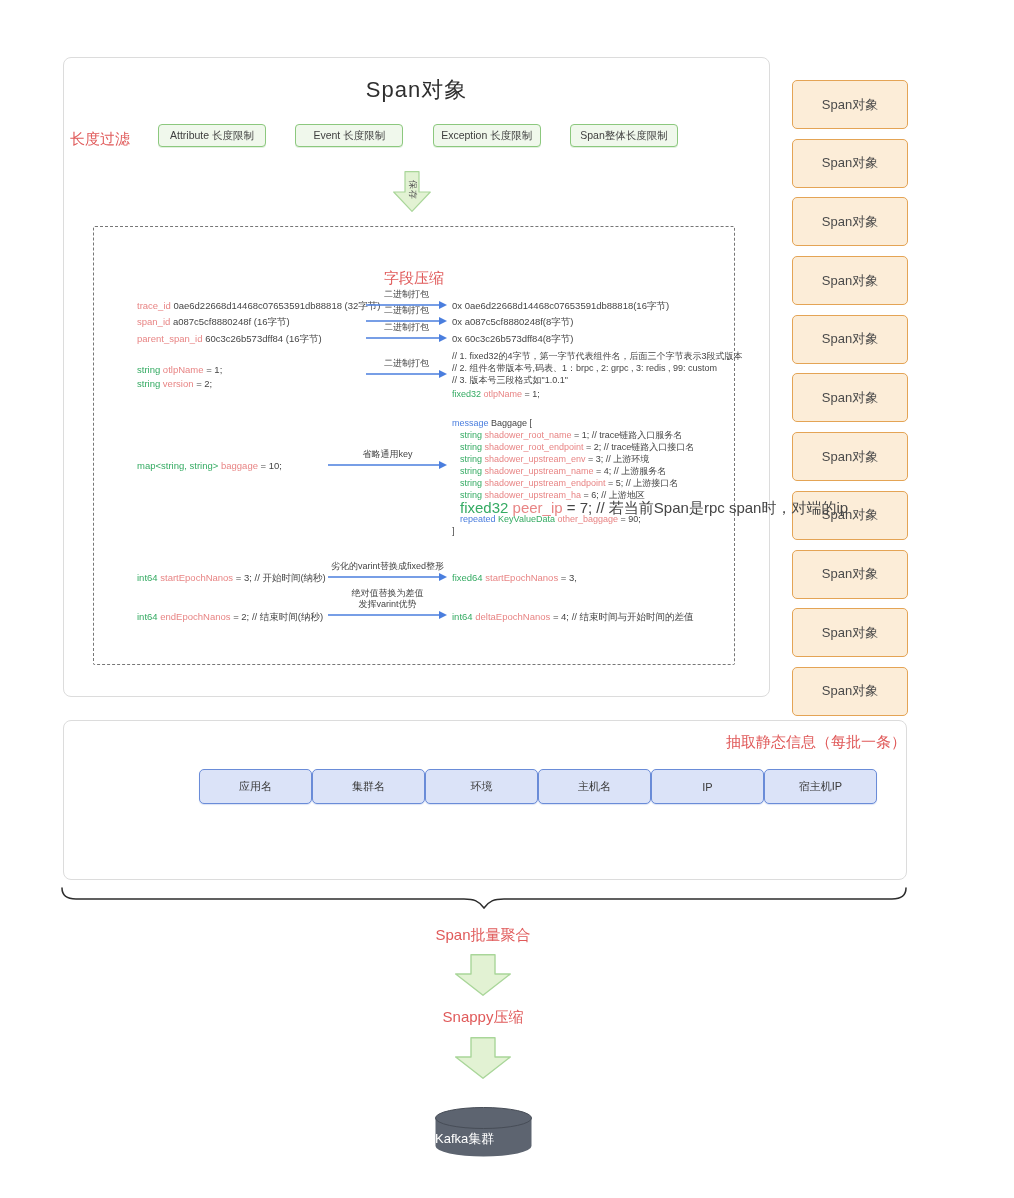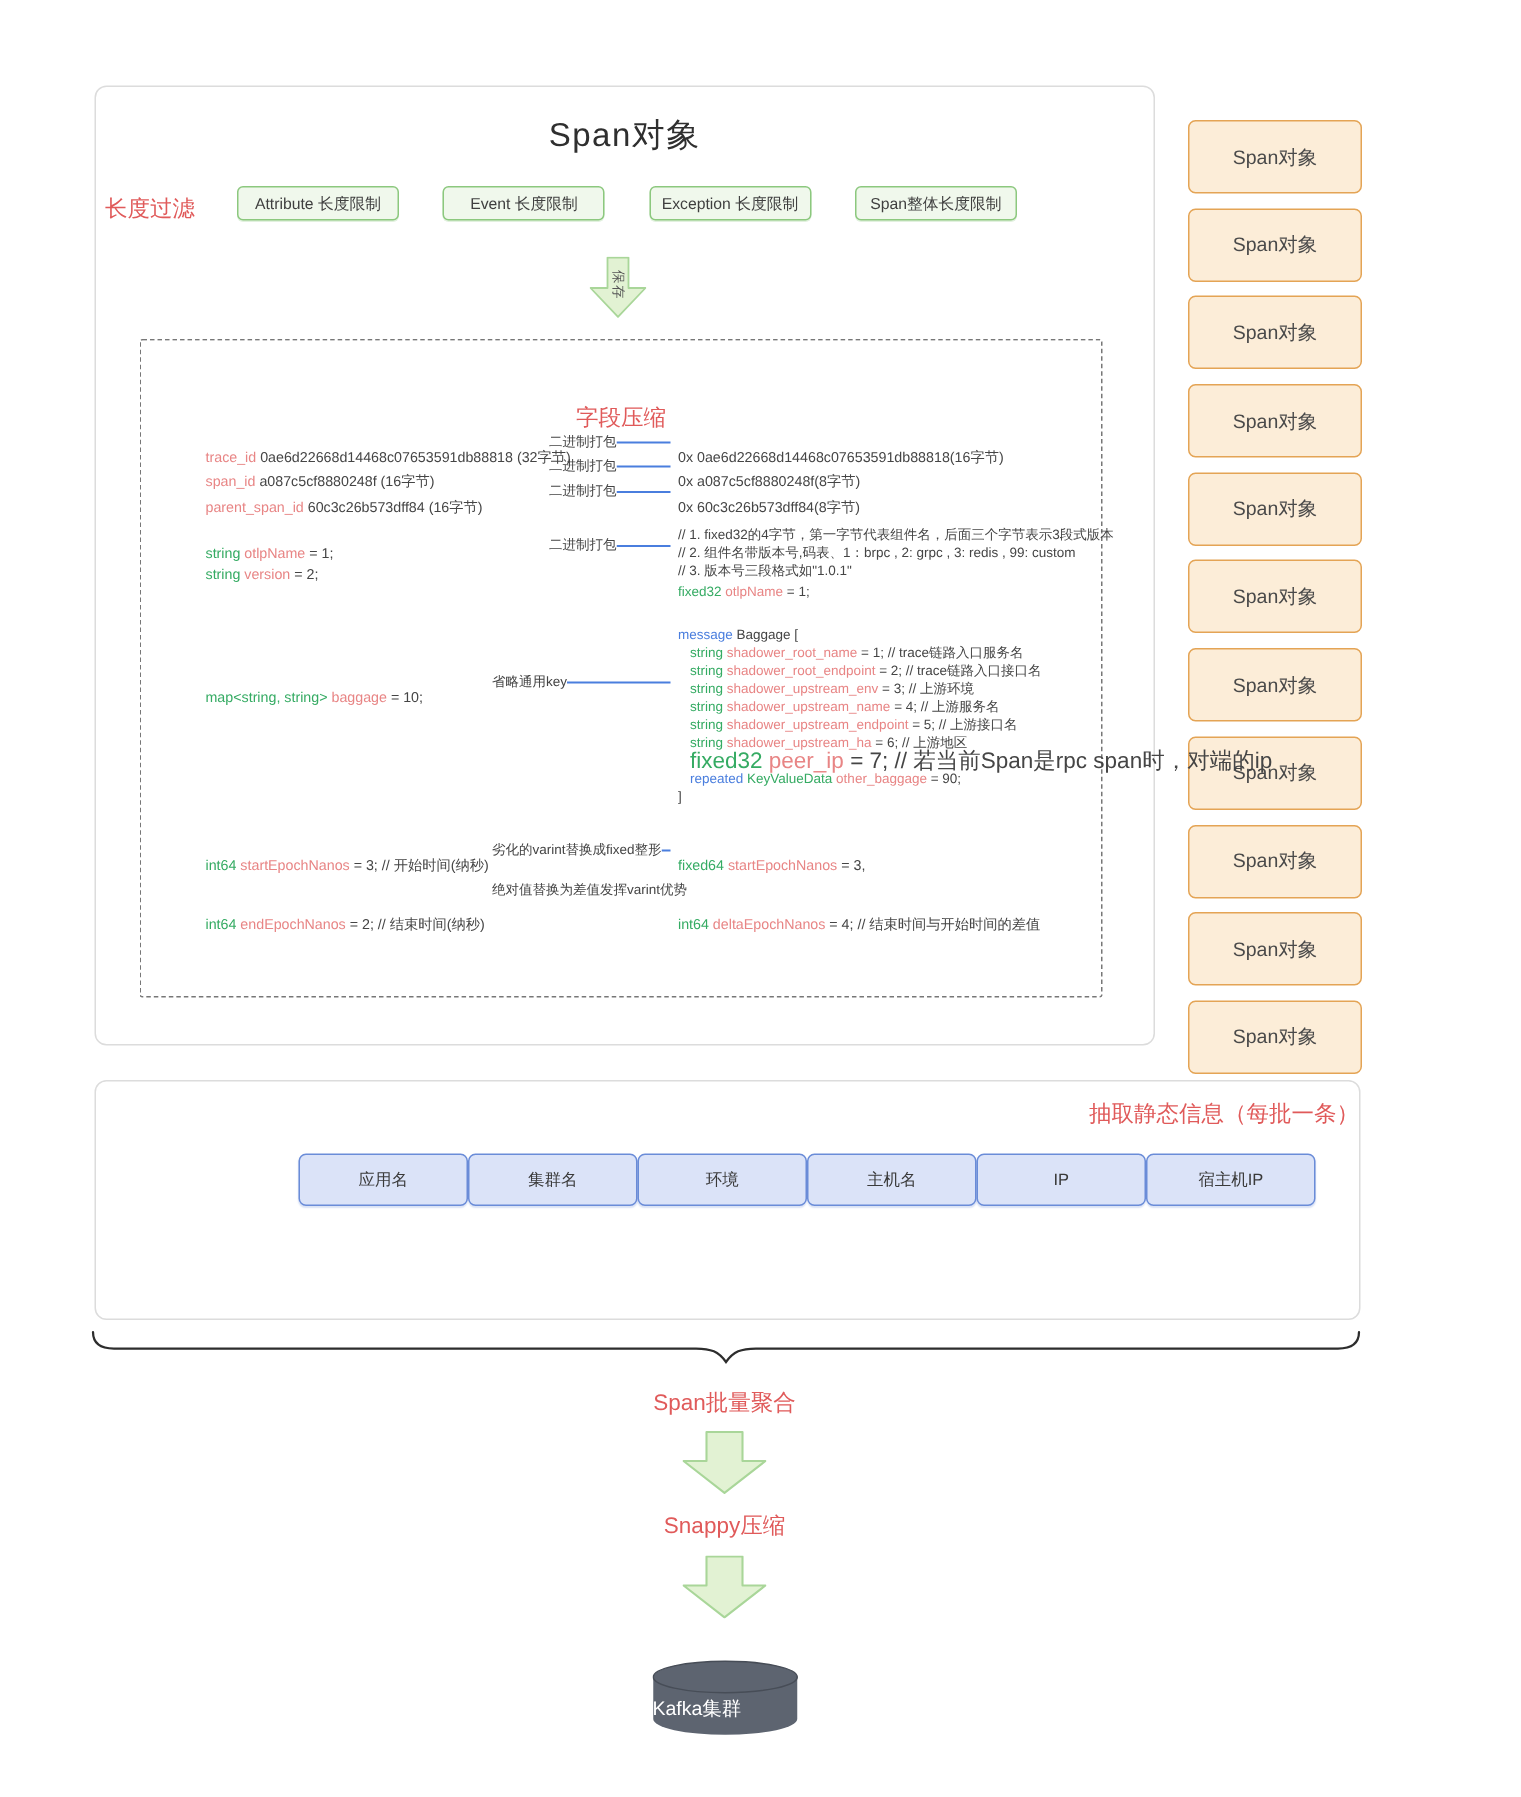--- a/index.html
+++ b/index.html
@@ -18,21 +18,21 @@
         justify-content:center;font-size:10.5px;color:#3f3f3f;box-shadow:0 1px 0 rgba(140,200,126,.25);}
   #save-arrow{position:absolute;left:393px;top:171px;width:38px;height:41px;}
   #save-arrow .rot{position:absolute;left:50%;top:46%;transform:translate(-50%,-50%) rotate(90deg);
         font-size:9px;color:#555;letter-spacing:1px;white-space:nowrap;}
   #dashed-box{position:absolute;left:93px;top:226px;width:640px;height:437px;
         border:1px dashed #777;border-radius:2px;}
   #compression-title{position:absolute;left:0;right:0;top:14px;text-align:center;font-size:15px;margin-top:28px;}
   .code-line{position:absolute;font-size:9.5px;line-height:11px;white-space:nowrap;color:#454545;}
   .c-dark{color:#454545;} .c-kw{color:var(--keyword-green,#35ab63);}
   .c-field{color:var(--field-red,#e88585);} .c-blue{color:var(--keyword-blue,#4a7ede);}
-  .blue-arrow{position:absolute;display:flex;flex-direction:row;align-items:center;}
+  .blue-arrow{position:absolute;display:flex;flex-direction:column;align-items:center;}
   .blue-arrow .lbl{font-size:9px;line-height:11px;color:#444;white-space:nowrap;}
   #span-stack{position:absolute;left:792px;top:80px;display:flex;flex-direction:column;gap:9.7px;}
   .orange-box{width:114px;height:47px;border:1px solid var(--box-orange-border,#e4a455);
         background:var(--box-orange-fill,#fcedd8);border-radius:5px;display:flex;align-items:center;
         justify-content:center;font-size:13px;color:#4a4a4a;}
   #static-title{position:absolute;left:0;right:0;top:12px;text-align:right;font-size:15px;}
   .blue-row{position:absolute;left:0;width:100%;box-sizing:border-box;padding:0 29px;
         display:flex;justify-content:flex-end;}
   #static-row1{top:48px;} #static-row2{top:99px;}
   .bbox{width:111px;height:33px;border:1px solid var(--box-blue-border,#6a8cd8);

